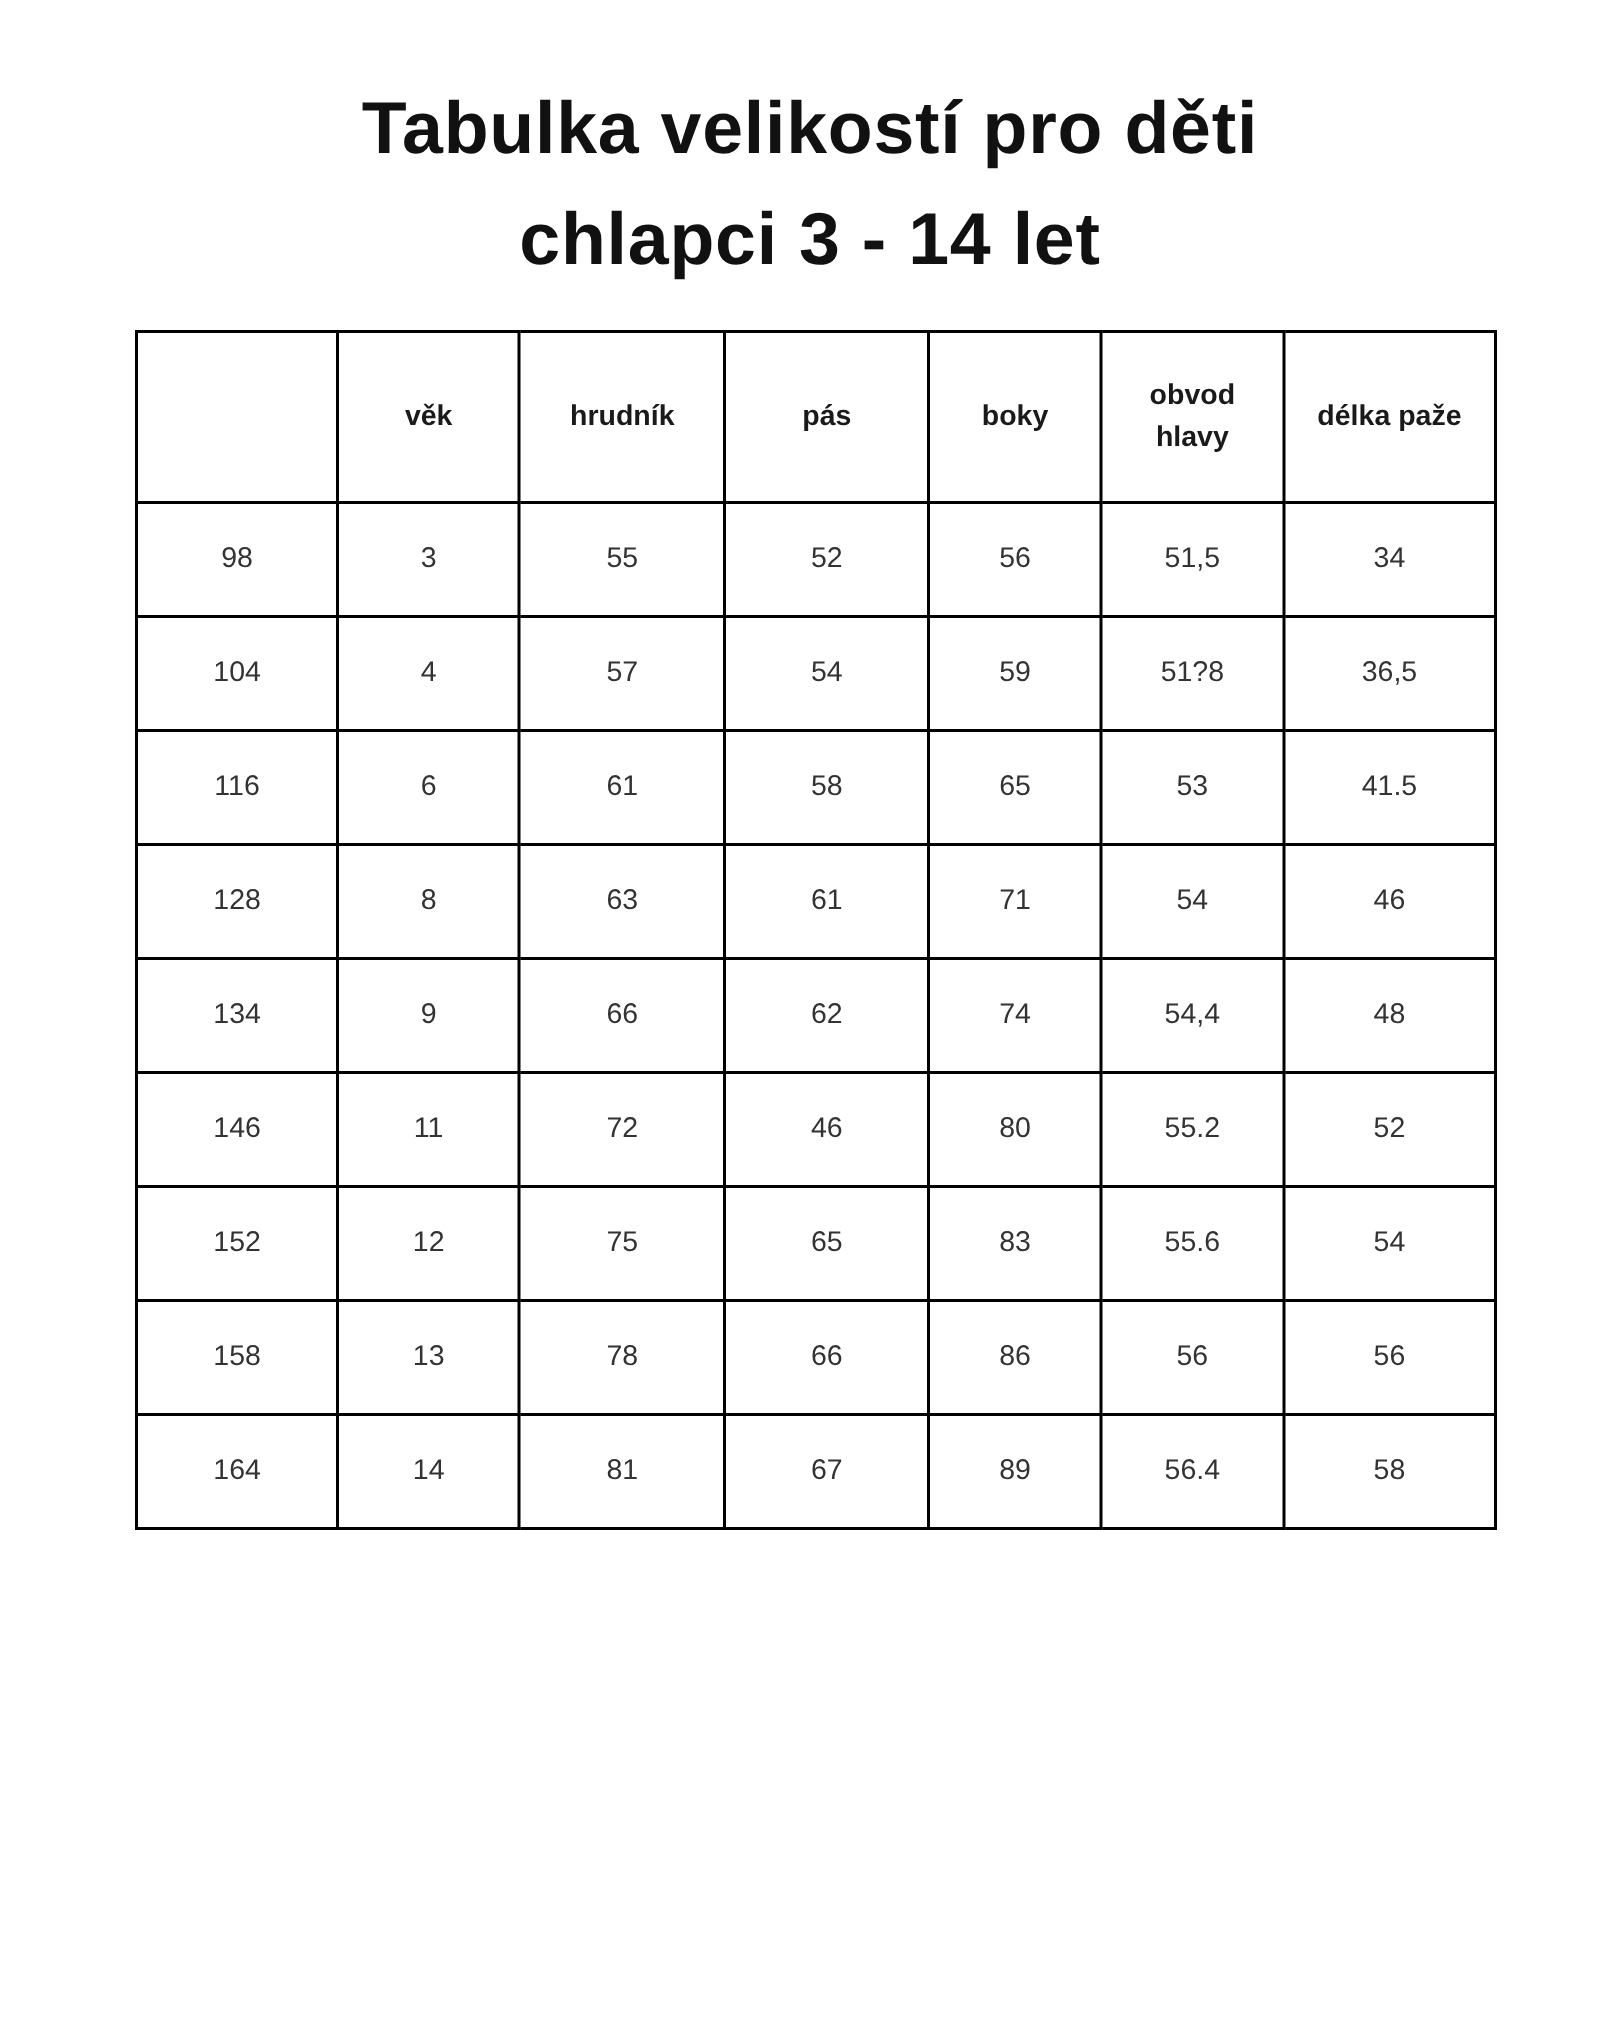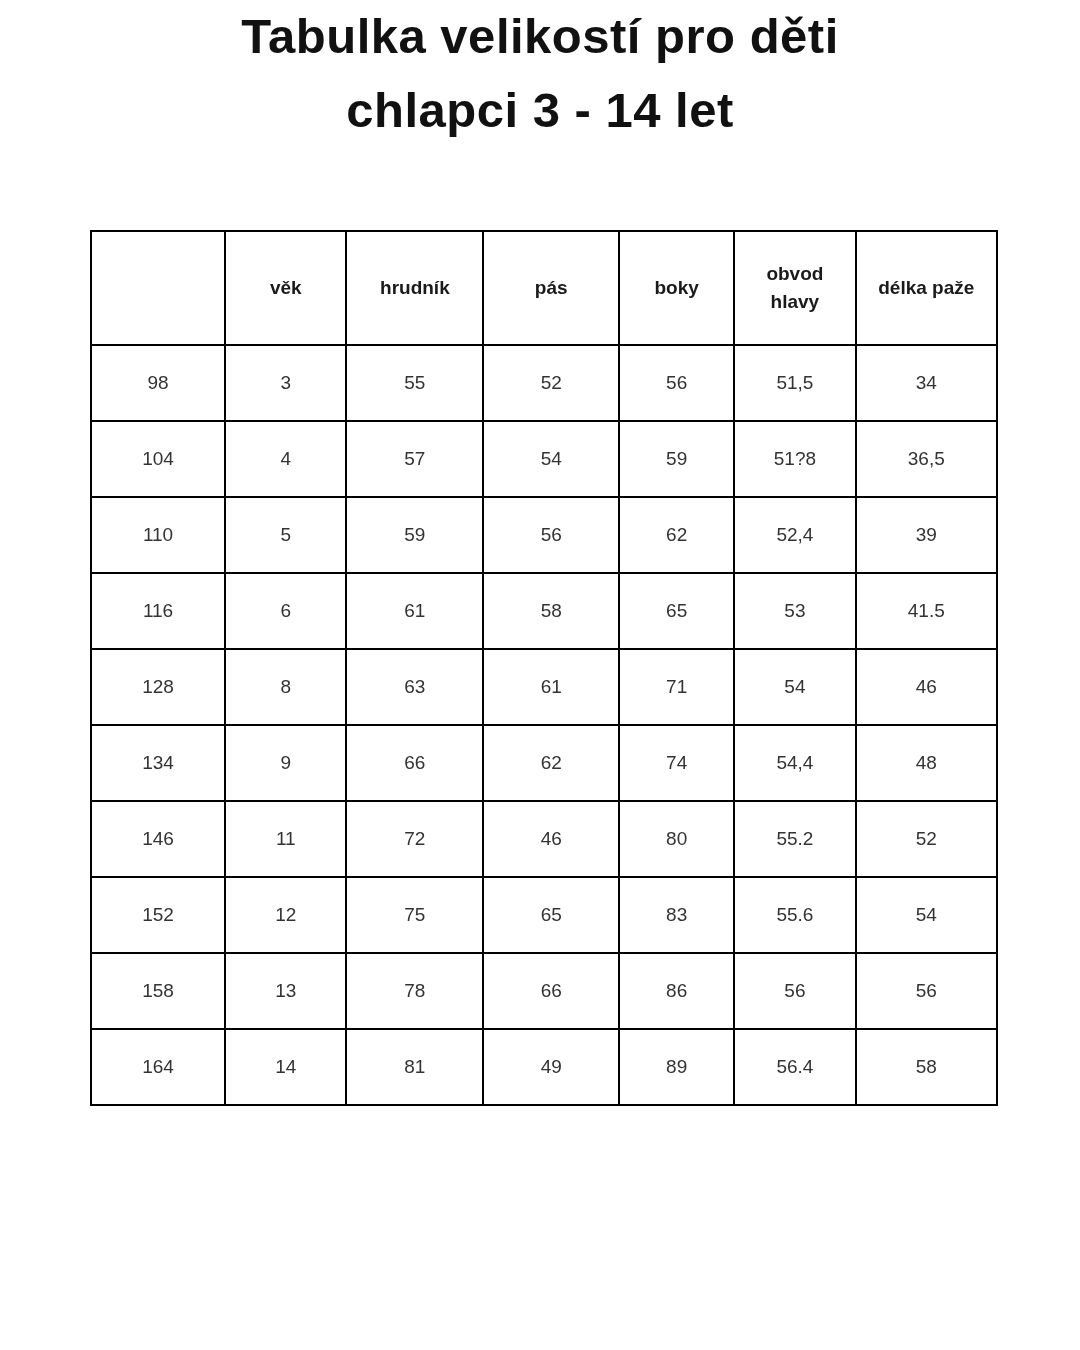--- a/index.html
+++ b/index.html
@@ -9,34 +9,35 @@
   }
   .page {
     position: relative;
     width: 1080px;
     height: 1350px;
     background: #ffffff;
     font-family: "Liberation Sans", sans-serif;
     overflow: hidden;
   }
   .title-block {
+    padding-top: 50px;
     text-align: center;
     color: #111111;
     font-weight: 700;
     font-size: 49px;
     line-height: 1.5;
     letter-spacing: 0.5px;
   }
   .title-line {
     display: block;
   }
   .size-table-wrap {
     position: absolute;
     left: 90px;
-    top: 230px;
+    top: 220px;
     width: 908px;
   }
   table.size-table {
     border-collapse: collapse;
     width: 100%;
     table-layout: fixed;
   }
   table.size-table th,
   table.size-table td {
     border: 2px solid #000000;
@@ -112,29 +113,20 @@
           <tr>
             <td>104</td>
             <td>4</td>
             <td>57</td>
             <td>54</td>
             <td>59</td>
             <td>51?8</td>
             <td>36,5</td>
           </tr>
           <tr>
-            <td>110</td>
-            <td>5</td>
-            <td>59</td>
-            <td>56</td>
-            <td>62</td>
-            <td>52,4</td>
-            <td>39</td>
-          </tr>
-          <tr>
             <td>116</td>
             <td>6</td>
             <td>61</td>
             <td>58</td>
             <td>65</td>
             <td>53</td>
             <td>41.5</td>
           </tr>
           <tr>
             <td>128</td>
@@ -178,21 +170,21 @@
             <td>78</td>
             <td>66</td>
             <td>86</td>
             <td>56</td>
             <td>56</td>
           </tr>
           <tr>
             <td>164</td>
             <td>14</td>
             <td>81</td>
-            <td>49</td>
+            <td>67</td>
             <td>89</td>
             <td>56.4</td>
             <td>58</td>
           </tr>
         </tbody>
     </table>
   </div>
 
 </div>
 

